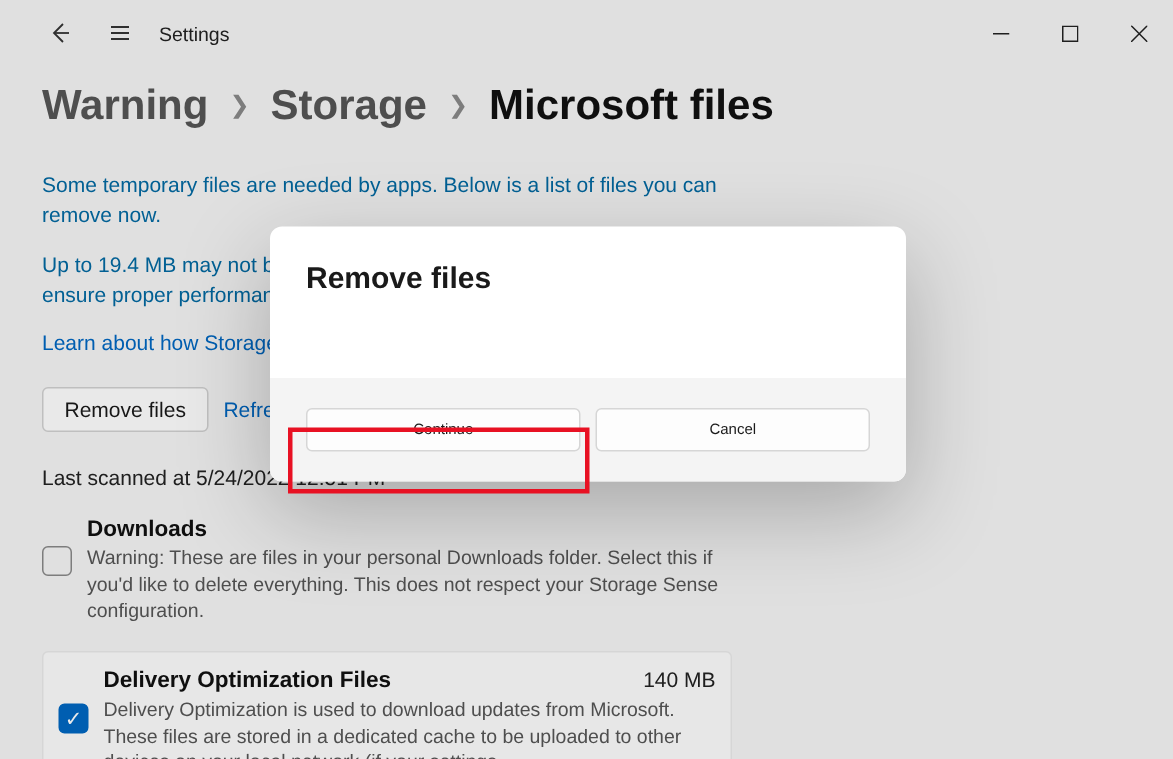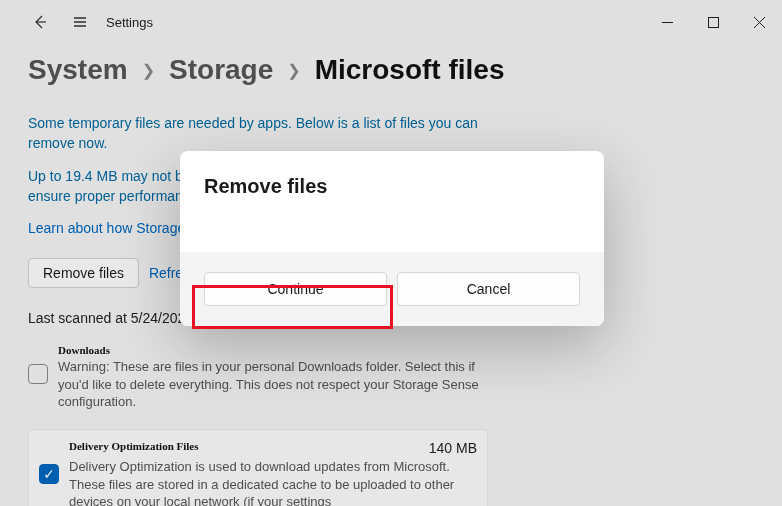--- a/index.html
+++ b/index.html
@@ -67,21 +67,21 @@
   .chk {
     width: 20px; height: 20px; border: 1.5px solid #888;
     border-radius: 4px; margin-right: 10px; margin-top: 20px;
     flex-shrink: 0;
     display: flex; align-items: center; justify-content: center;
   }
   .chk.checked { background: #0067c0; border-color: #0067c0; color: #fff; }
   .chk.checked::after { content: "✓"; font-size: 14px; }
   .file-body { flex: 1; }
   .file-head { display: flex; justify-content: space-between; }
-  .file-title { font-weight: 600; font-size: 11px; color: #111; font-family: Liberation Serif, serif; }
+  .file-title { font-weight: 600; font-size: 15px; color: #111; }
   .file-size { font-size: 14px; color: #222; }
   .file-desc { font-size: 13px; color: #555; line-height: 1.35; margin-top: 2px; }
 
   
   .scrim {
     position: absolute; inset: 0;
     background: rgba(0,0,0,0.08);
   }
   .dialog {
     position: absolute;
@@ -96,21 +96,21 @@
   .dlg-title { font-size: 20px; font-weight: 600; margin-bottom: 14px; }
   .dlg-msg { font-size: 14px; color: #222; }
   .dlg-foot {
     background: #f4f4f4;
     padding: 20px 24px;
     display: flex; gap: 10px;
   }
   .dlg-btn {
     flex: 1; text-align: center;
     background: #fdfdfd; border: 1px solid #d6d6d6;
-    border-radius: 4px; padding: 8px 0; font-size: 14px;
+    border-radius: 4px; padding: 8px 0; font-size: 10px;
   }
   .highlight {
     position: absolute;
     border: 3px solid #e81123;
     pointer-events: none;
   }
 </style>
 </head>
 <body>
 
@@ -141,21 +141,21 @@
     <div class="wc">
         <svg width="11" height="11">
           <path d="M0 0l11 11M11 0L0 11" stroke="#222"></path>
         </svg>
       </div>
   </div>
 </div>
 
 <div class="content">
   <div class="breadcrumb">
-    <span>System</span>
+    <span>Warning</span>
     <span class="chev">❯</span>
     <span>Storage</span>
     <span class="chev">❯</span>
     <span class="current">Microsoft files</span>
   </div>
 
   <div class="para">Some temporary files are needed by apps. Below is a list of files you can remove now.</div>
   <div class="para">Up to 19.4 MB may not be reclaimable. Windows reserves some storage to ensure proper performance and successful updates of your device.</div>
   <div class="link">Learn about how Storage Sense works</div>
 

